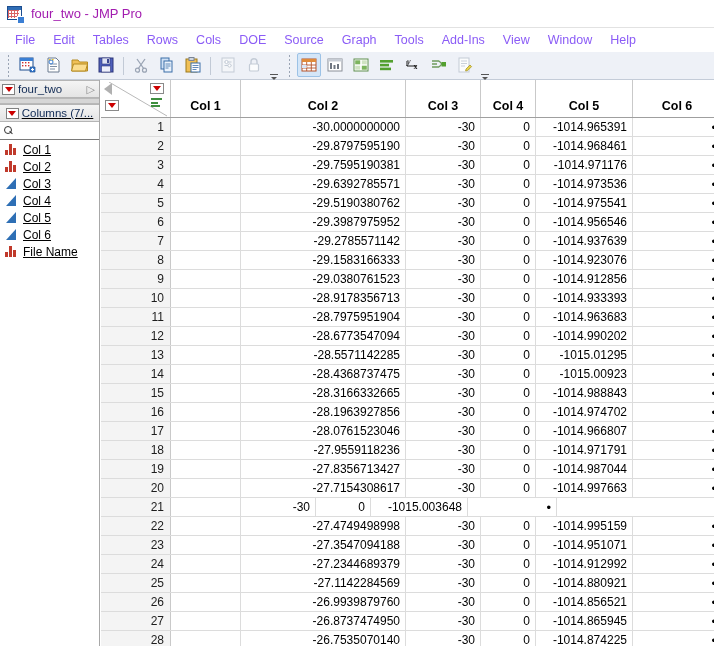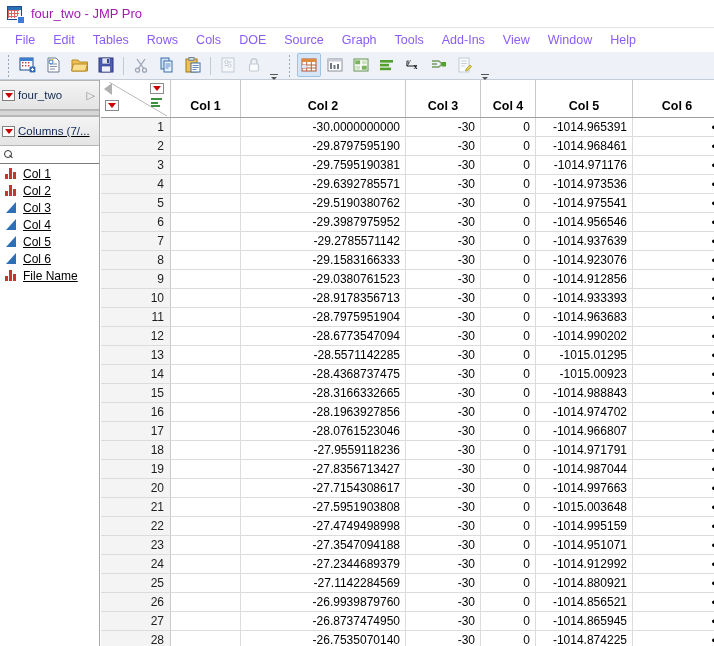--- a/index.html
+++ b/index.html
@@ -152,30 +152,31 @@
   .leftpanel {
     width: 100px;
     flex: 0 0 100px;
     background: #e8e8e8;
     display: flex; flex-direction: column;
     border-right: 1px solid #a8a8a8;
     min-height: 0;
   }
   .lp-section { display: flex; flex-direction: column; min-height: 0; }
   .lp-header {
-    height: 30px;
+    height: 18px;
     background: linear-gradient(to bottom, #f4f4f4, #e4e4e4);
     border: 1px solid #b5b5b5;
     border-left: none; border-right: none;
     display: flex; align-items: center;
     padding: 3px 2px;
     font-size: 11.5px;
     color: #1b3a6b;
     white-space: nowrap;
     overflow: hidden;
+    justify-content: center;
   }
   .redtri {
     width: 13px; height: 11px;
     flex: 0 0 13px;
     background: #ffffff;
     border: 1px solid #808080;
     display: flex; align-items: center; justify-content: center;
     margin-right: 3px;
   }
   .redtri::after {
@@ -816,21 +817,20 @@
             <div class="c1 cell num"></div>
             <div class="c2 cell num">-27.7154308617</div>
             <div class="c3 cell num">-30</div>
             <div class="c4 cell num">0</div>
             <div class="c5 cell num">-1014.997663</div>
             <div class="c6 cell dot">•</div>
           </div>
           <div class="grow">
             <div class="rownum">21</div>
             <div class="c1 cell num"></div>
-            <div class="c2 cell num">-27.5951903808</div>
             <div class="c3 cell num">-30</div>
             <div class="c4 cell num">0</div>
             <div class="c5 cell num">-1015.003648</div>
             <div class="c6 cell dot">•</div>
           </div>
           <div class="grow">
             <div class="rownum">22</div>
             <div class="c1 cell num"></div>
             <div class="c2 cell num">-27.4749498998</div>
             <div class="c3 cell num">-30</div>

